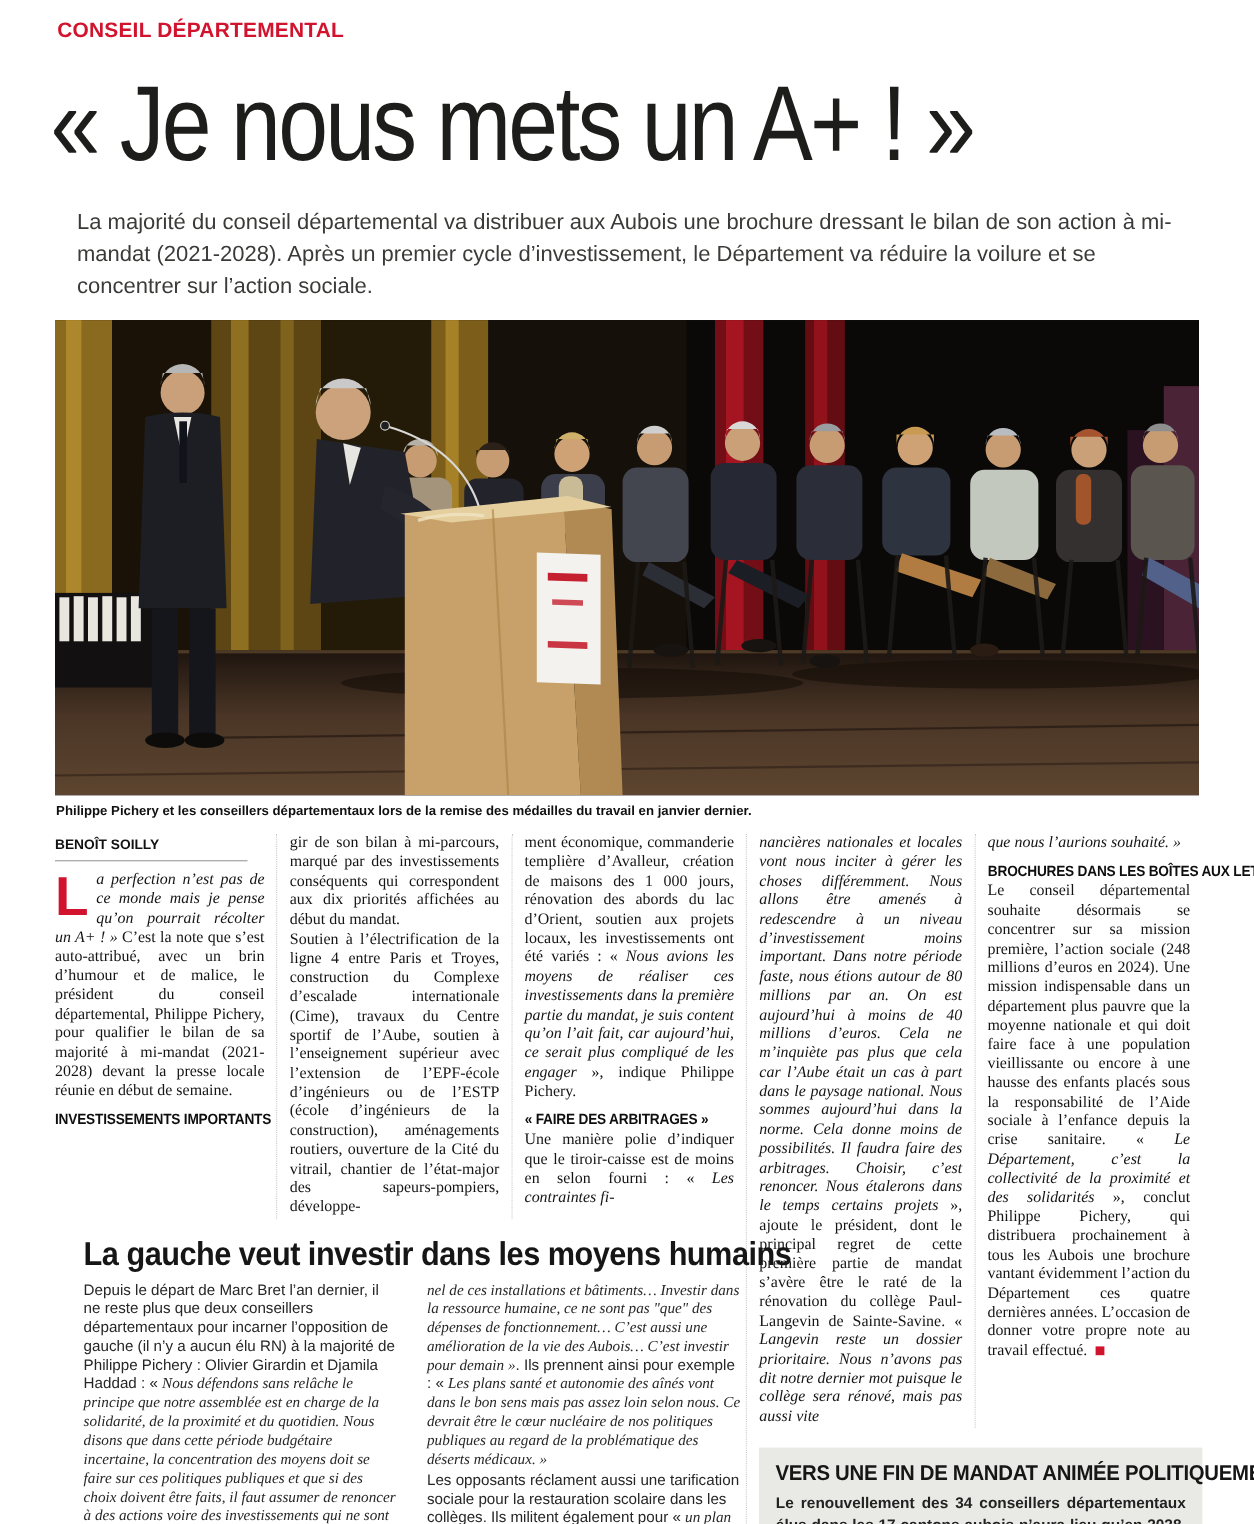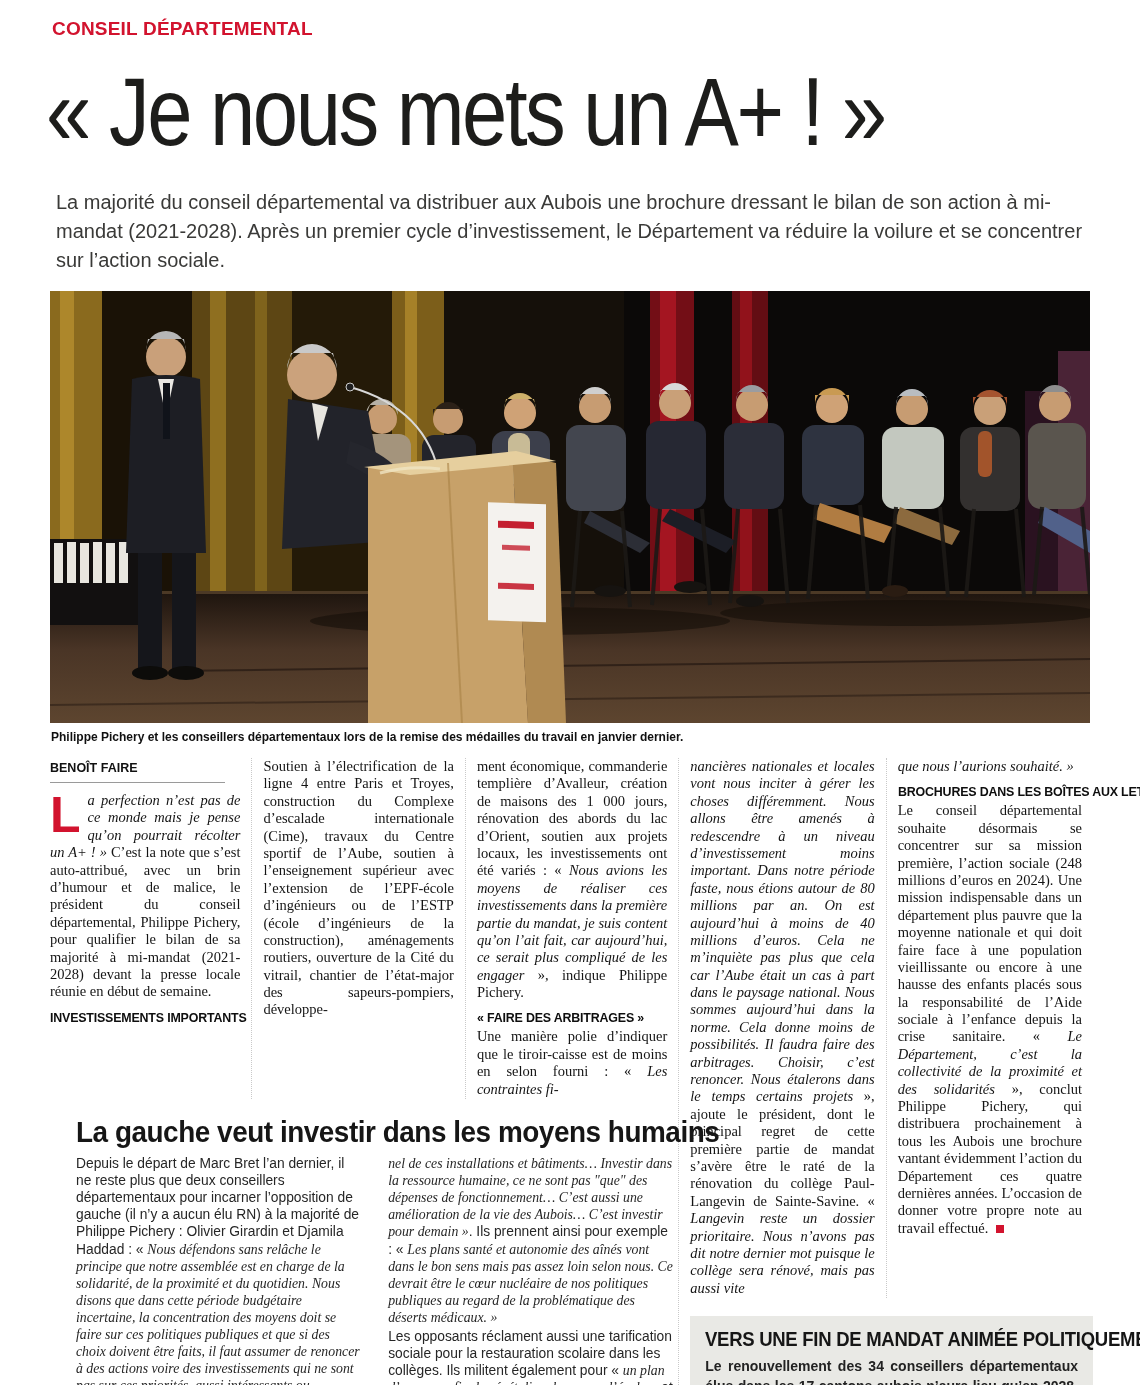--- a/index.html
+++ b/index.html
@@ -3,21 +3,21 @@
 <meta charset="utf-8">
 <style>
   html,body{margin:0;padding:0;background:#ffffff;}
   .page{width:1140px;box-sizing:border-box;padding:16px 48px 40px 50px;background:#fff;
         font-family:"Liberation Sans",sans-serif;color:#1a1a1a;}
   
   .kicker{color:#d2132e;font-weight:700;font-size:19px;letter-spacing:.2px;margin:2px 0 20px 2px;}
   .headline{margin:0 0 4px -4px;height:118px;overflow:visible;text-decoration:underline;}
   .headline-text{display:inline-block;font-size:97px;font-weight:400;color:#1d1d1b;
         letter-spacing:-3px;white-space:nowrap;transform:scaleX(.84);transform-origin:left center;line-height:1.08;}
-  .lede{font-size:20px;line-height:1.45;color:#3a3a38;margin:10px 2px 16px 6px;max-width:1030px;}
+  .lede{font-size:20px;line-height:1.45;color:#3a3a38;margin:10px 2px 16px 20px;max-width:1030px;}
   
   .photo{width:1040px;height:432px;background:#0b0908;position:relative;overflow:hidden;}
   .photo svg{display:block;width:100%;height:100%;}
   .caption{font-size:12px;font-weight:700;color:#101010;margin:7px 0 14px 1px;}
   
   .bodywrap{display:flex;align-items:flex-start;}
   .left-group{width:60.3%;display:flex;flex-direction:column;}
   .right-group{width:39.7%;display:flex;flex-direction:column;border-left:1px dotted #c9c9c9;}
   .textrow{display:flex;}
   .tcol{flex:1;padding:0 11px;min-width:0;}
@@ -220,28 +220,29 @@
     </svg>
   </div>
 
   <div class="caption">Philippe Pichery et les conseillers départementaux lors de la remise des médailles du travail en janvier dernier.</div>
 
   <div class="bodywrap">
 
     <div class="left-group">
       <div class="textrow">
         <div class="tcol">
-          <div class="byline">BENOÎT FAIRE</div>
+          <div class="byline">BENOÎT SOILLY</div>
           <div>
               <p class="bpara"><span class="dropcap">L</span><i>a perfection n’est pas de ce monde mais je pense qu’on pourrait récolter un A+ ! » </i><span>C’est la note que s’est auto-attribué, avec un brin d’humour et de malice, le président du conseil départemental, Philippe Pichery, pour qualifier le bilan de sa majorité à mi-mandat (2021-2028) devant la presse locale réunie en début de semaine.</span></p>
               <div class="subhead">INVESTISSEMENTS IMPORTANTS</div>
             </div>
         </div>
         <div class="tcol">
           <div>
+              <p class="bpara"><span>gir de son bilan à mi-parcours, marqué par des investissements conséquents qui correspondent aux dix priorités affichées au début du mandat.</span></p>
               <p class="bpara"><span>Soutien à l’électrification de la ligne 4 entre Paris et Troyes, construction du Complexe d’escalade internationale (Cime), travaux du Centre sportif de l’Aube, soutien à l’enseignement supérieur avec l’extension de l’EPF-école d’ingénieurs ou de l’ESTP (école d’ingénieurs de la construction), aménagements routiers, ouverture de la Cité du vitrail, chantier de l’état-major des sapeurs-pompiers, développe-</span></p>
             </div>
         </div>
         <div class="tcol">
           <div>
               <p class="bpara"><span>ment économique, commanderie templière d’Avalleur, création de maisons des 1 000 jours, rénovation des abords du lac d’Orient, soutien aux projets locaux, les investissements ont été variés : « </span><i>Nous avions les moyens de réaliser ces investissements dans la première partie du mandat, je suis content qu’on l’ait fait, car aujourd’hui, ce serait plus compliqué de les engager</i><span> », indique Philippe Pichery.</span></p>
               <div class="subhead">« FAIRE DES ARBITRAGES »</div>
               <p class="bpara"><span>Une manière polie d’indiquer que le tiroir-caisse est de moins en selon fourni : « </span><i>Les contraintes fi-</i></p>
             </div>
         </div>

